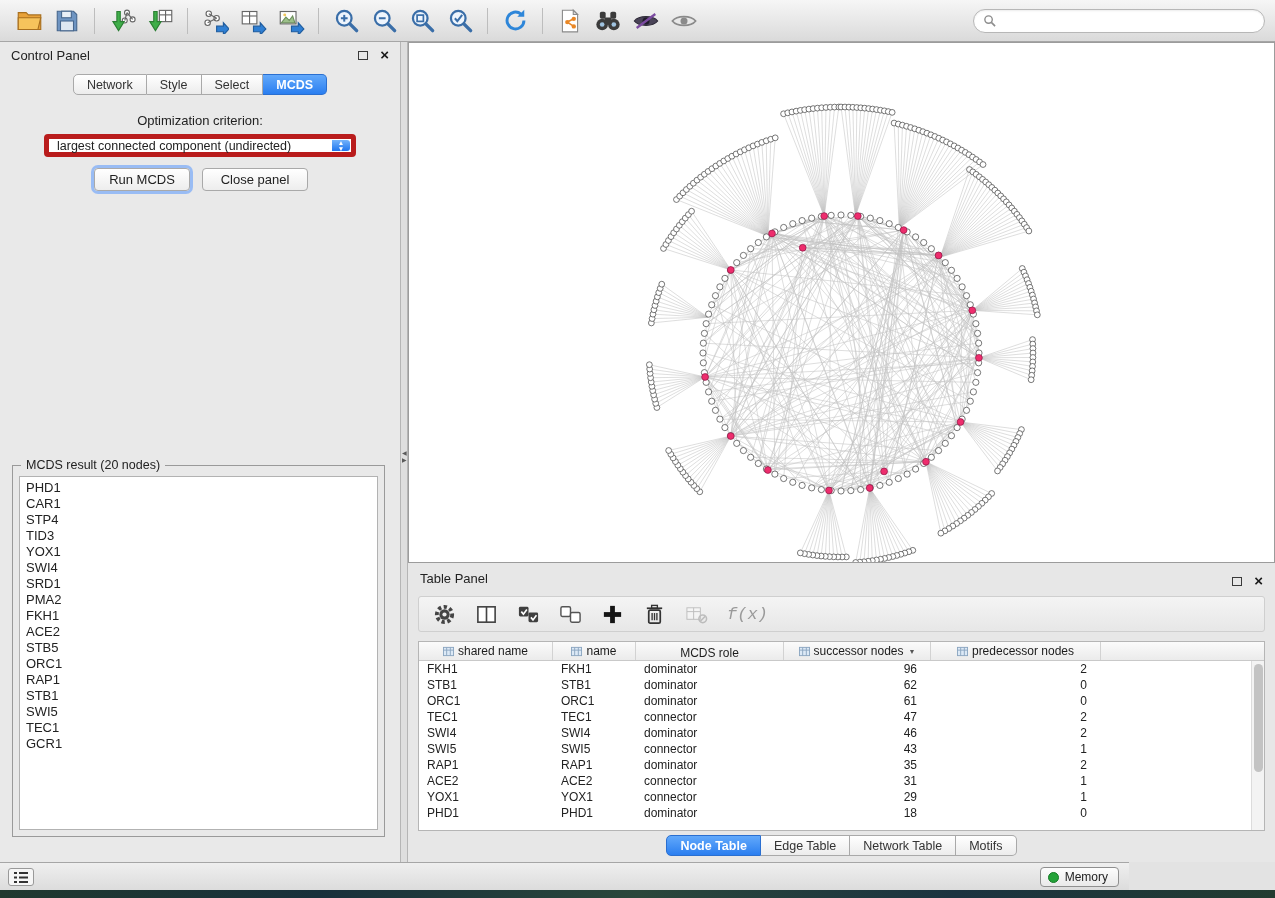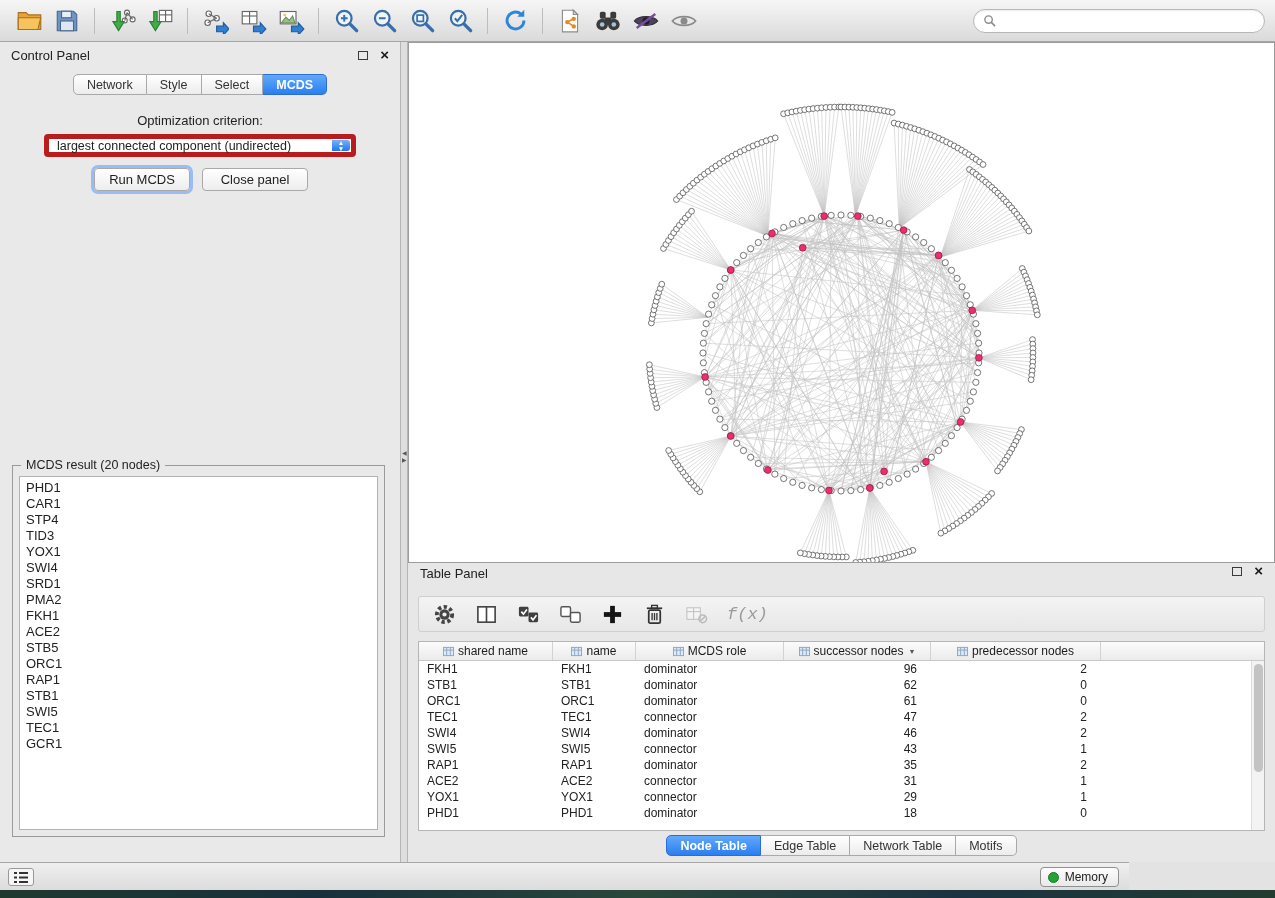--- a/index.html
+++ b/index.html
@@ -60,21 +60,21 @@
   .light { width:12px; height:12px; border-radius:50%; }
   .light.red { background:#ff5f57; border:1px solid #e0443e; }
   .light.yellow { background:#febc2e; border:1px solid #d89e24; }
   .light.green { background:#28c840; border:1px solid #1eae32; }
   .net-title { flex:1; text-align:center; font-size:13px; color:#2b2b2b; }
   .net-canvas { position:absolute; top:20px; left:0; right:0; bottom:0; background:#fff; }
   .net-canvas svg { width:100%; height:100%; display:block; }
 
   
   .table-panel { position:absolute; left:408px; top:563px; width:867px; height:299px; background:#e7e7e7; }
-  .tp-titlebar { height:26px; display:flex; align-items:flex-start; padding:3px 12px; font-size:13px; }
+  .tp-titlebar { height:26px; display:flex; align-items:flex-end; padding:3px 12px; font-size:13px; }
   .tp-toolbar { position:absolute; left:10px; top:33px; right:10px; height:36px;
     background:linear-gradient(#f4f4f4,#e7e7e7); border:1px solid #cfcfcf; border-radius:3px;
     display:flex; align-items:center; gap:19px; padding:0 14px; }
   .tico { display:flex; align-items:center; justify-content:center; }
   .fx { font-family:Liberation Mono, monospace; font-style:italic; font-size:17px; color:#9a9a9a; }
 
   .tp-table { position:absolute; left:10px; top:78px; right:10px; height:190px; background:#fff; border:1px solid #b5b5b5; overflow:hidden; }
   .thead { height:19px; display:flex; background:linear-gradient(#fbfbfb,#ebebeb); border-bottom:1px solid #c9c9c9; }
   .th { display:flex; align-items:center; justify-content:center; gap:4px; font-size:12px;
     border-right:1px solid #d2d2d2; color:#1c1c1c; flex:0 0 auto; }
@@ -1243,21 +1243,21 @@
         </div>
         <div class="th" style="width: 83px;">
           <svg width="11" height="11" viewBox="0 0 12 12">
             <rect x="0.5" y="1.5" width="11" height="9" fill="#dce9f6" stroke="#8aa5c0"></rect>
             <line x1="0.5" y1="4.5" x2="11.5" y2="4.5" stroke="#8aa5c0"></line>
             <line x1="4" y1="1.5" x2="4" y2="10.5" stroke="#8aa5c0"></line>
             <line x1="8" y1="1.5" x2="8" y2="10.5" stroke="#8aa5c0"></line>
           </svg>
           <span>name</span>
         </div>
-        <div class="th" style="width: 148px;">
+        <div class="th" style="width: 148px; flex-direction: column;">
           <svg width="11" height="11" viewBox="0 0 12 12">
             <rect x="0.5" y="1.5" width="11" height="9" fill="#dce9f6" stroke="#8aa5c0"></rect>
             <line x1="0.5" y1="4.5" x2="11.5" y2="4.5" stroke="#8aa5c0"></line>
             <line x1="4" y1="1.5" x2="4" y2="10.5" stroke="#8aa5c0"></line>
             <line x1="8" y1="1.5" x2="8" y2="10.5" stroke="#8aa5c0"></line>
           </svg>
           <span>MCDS role</span>
         </div>
         <div class="th" style="width: 147px;">
           <svg width="11" height="11" viewBox="0 0 12 12">

